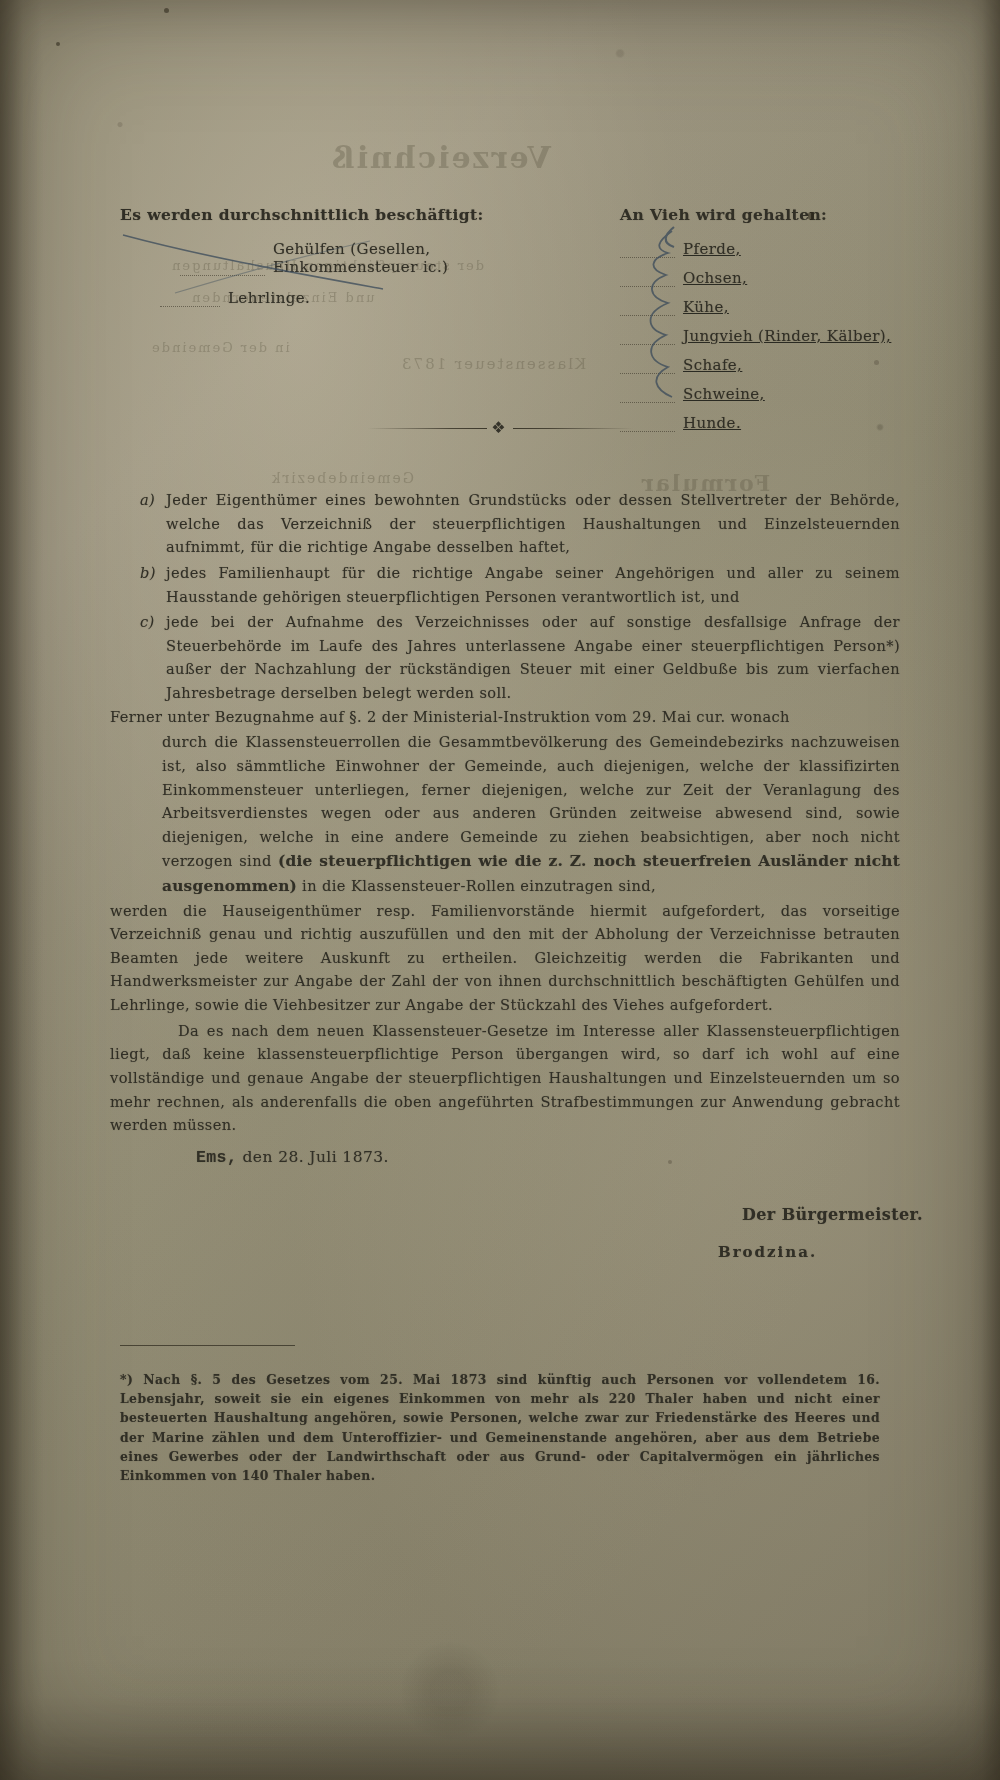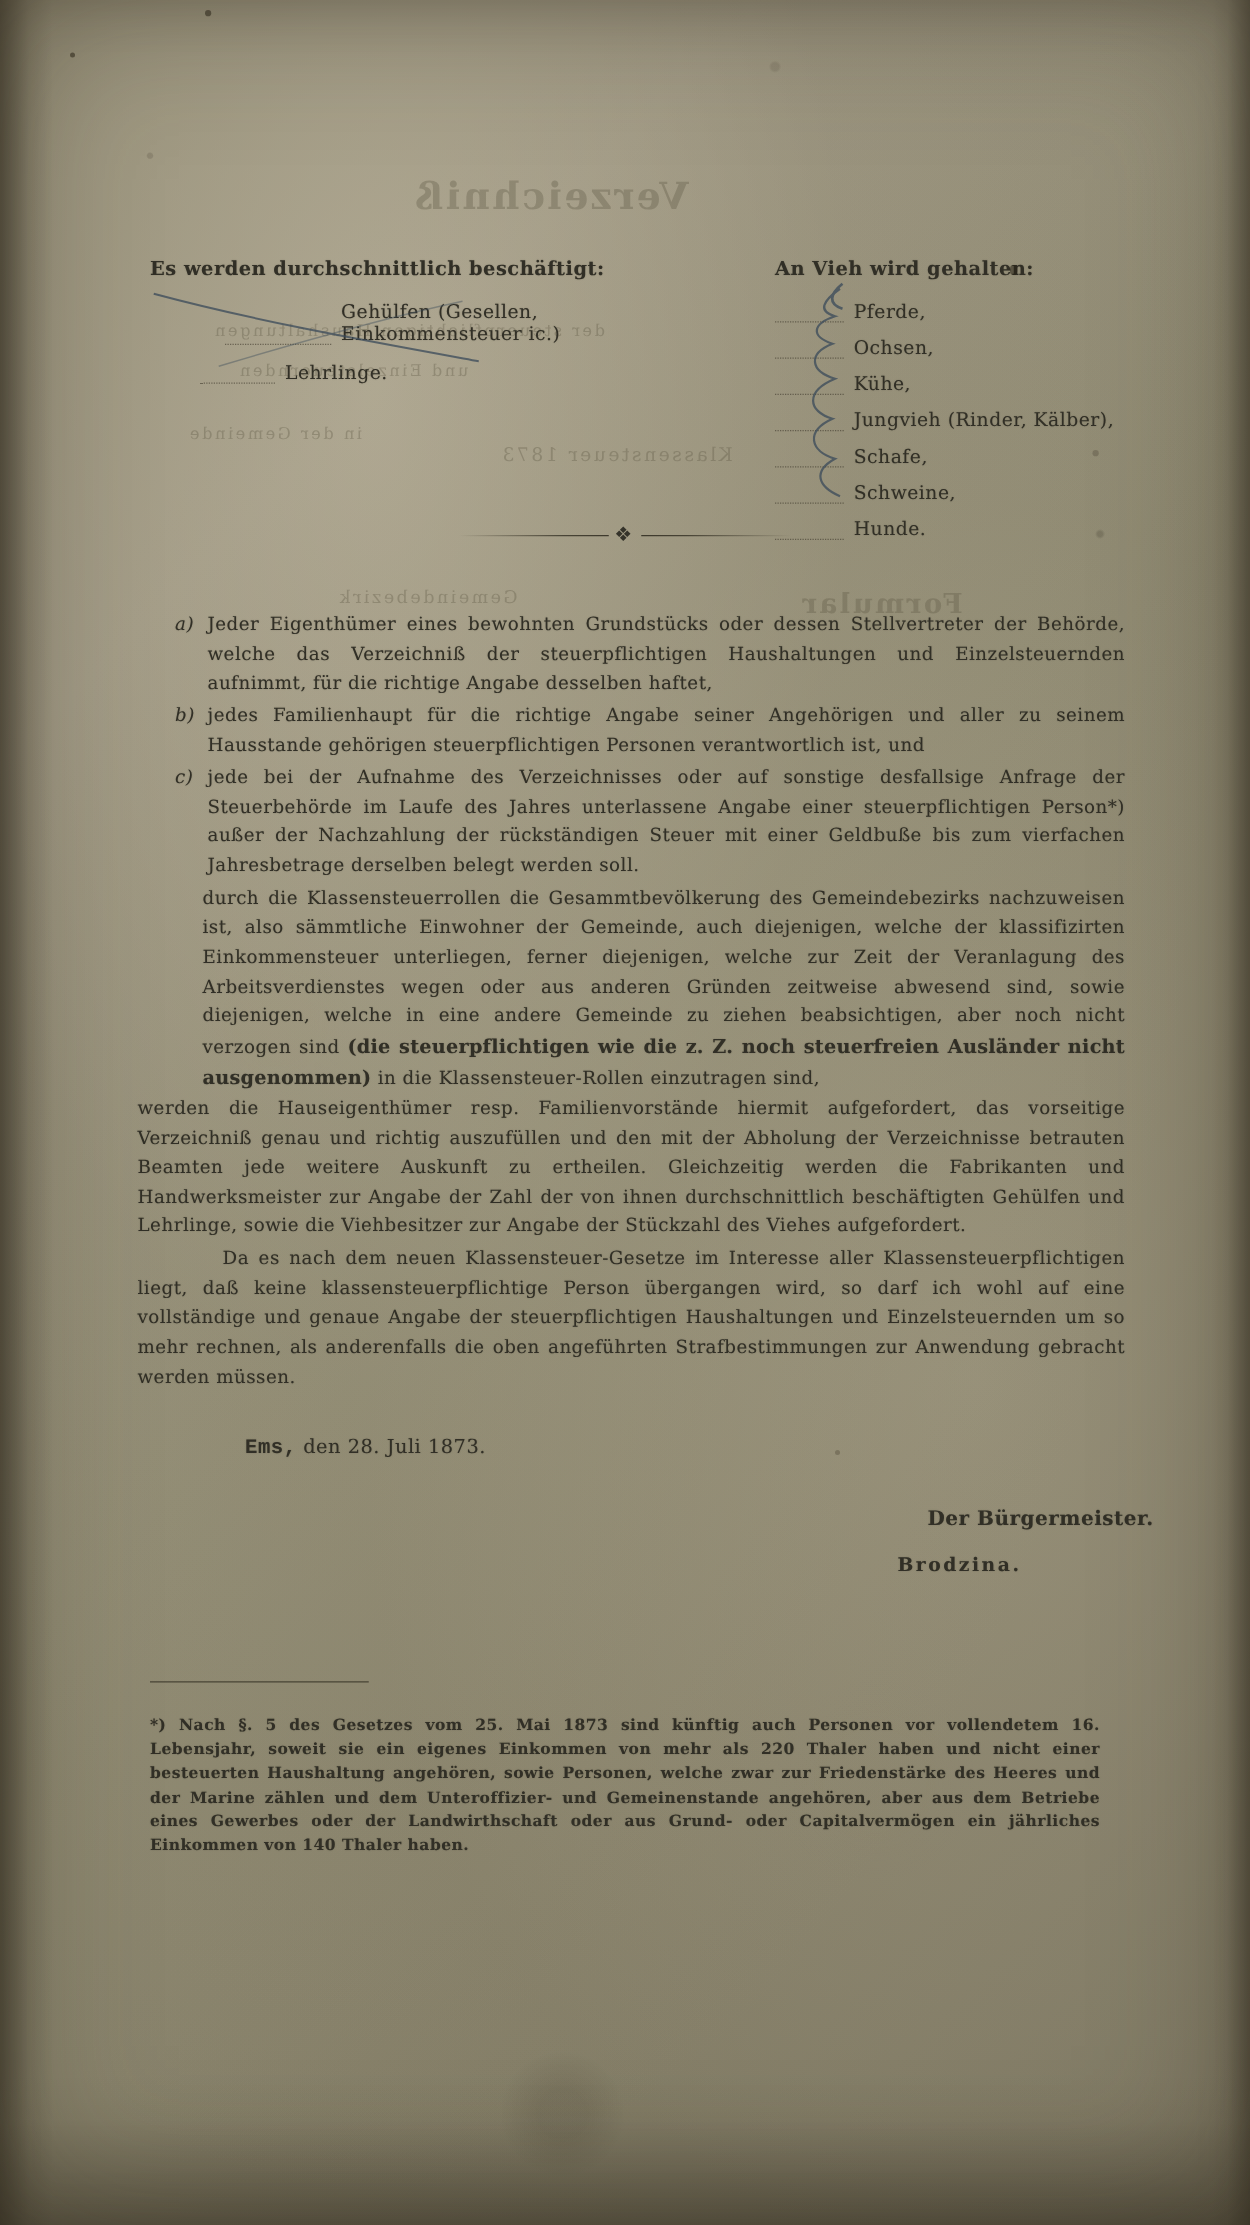--- a/index.html
+++ b/index.html
@@ -113,21 +113,21 @@
   }
   .fill-line {
     display: inline-block;
     border-bottom: 1px dotted rgba(55,50,36,0.55);
     height: 15px;
     margin-right: 8px;
   }
   .left-row-1 .fill-line { width: 100px; margin-left: 60px; }
   .left-row-2 .fill-line { width: 60px;  margin-left: 40px; }
   .right .fill-line { width: 55px; }
-  .right .fill-row { margin-bottom: 11px; }
+  .right .fill-row { margin-bottom: 11px; text-decoration: underline; }
 
   
   .ink {
     position: absolute;
     pointer-events: none;
     stroke: #3a4a5a;
     fill: none;
     opacity: .75;
   }
 
@@ -324,20 +324,21 @@
       <div class="list-item">
         <div class="list-label">b)</div>
         <div class="list-text">jedes Familienhaupt für die richtige Angabe seiner Angehörigen und aller zu seinem Hausstande gehörigen steuerpflichtigen Personen verantwortlich ist, und</div>
       </div>
 
       <div class="list-item">
         <div class="list-label">c)</div>
         <div class="list-text">jede bei der Aufnahme des Verzeichnisses oder auf sonstige desfallsige Anfrage der Steuerbehörde im Laufe des Jahres unterlassene Angabe einer steuerpflichtigen Person*) außer der Nachzahlung der rückständigen Steuer mit einer Geldbuße bis zum vierfachen Jahresbetrage derselben belegt werden soll.</div>
       </div>
 
+      <p class="blk">Ferner unter Bezugnahme auf §. 2 der Ministerial-Instruktion vom 29. Mai cur. wonach</p>
 
       <div class="sub-block">
         <span>durch die Klassensteuerrollen die Gesammtbevölkerung des Gemeindebezirks nachzuweisen ist, also sämmtliche Einwohner der Gemeinde, auch diejenigen, welche der klassifizirten Einkommensteuer unterliegen, ferner diejenigen, welche zur Zeit der Veranlagung des Arbeitsverdienstes wegen oder aus anderen Gründen zeitweise abwesend sind, sowie diejenigen, welche in eine andere Gemeinde zu ziehen beabsichtigen, aber noch nicht verzogen sind </span><span class="bold-strong">(die steuerpflichtigen wie die z. Z. noch steuerfreien Ausländer nicht ausgenommen)</span><span> in die Klassensteuer-Rollen einzutragen sind,</span>
       </div>
 
       <p class="blk">werden die Hauseigenthümer resp. Familienvorstände hiermit aufgefordert, das vorseitige Verzeichniß genau und richtig auszufüllen und den mit der Abholung der Verzeichnisse betrauten Beamten jede weitere Auskunft zu ertheilen. Gleichzeitig werden die Fabrikanten und Handwerksmeister zur Angabe der Zahl der von ihnen durchschnittlich beschäftigten Gehülfen und Lehrlinge, sowie die Viehbesitzer zur Angabe der Stückzahl des Viehes aufgefordert.</p>
 
       <p class="indent blk">Da es nach dem neuen Klassensteuer-Gesetze im Interesse aller Klassensteuerpflichtigen liegt, daß keine klassensteuerpflichtige Person übergangen wird, so darf ich wohl auf eine vollständige und genaue Angabe der steuerpflichtigen Haushaltungen und Einzelsteuernden um so mehr rechnen, als anderenfalls die oben angeführten Strafbestimmungen zur Anwendung gebracht werden müssen.</p>
     </div>
 

